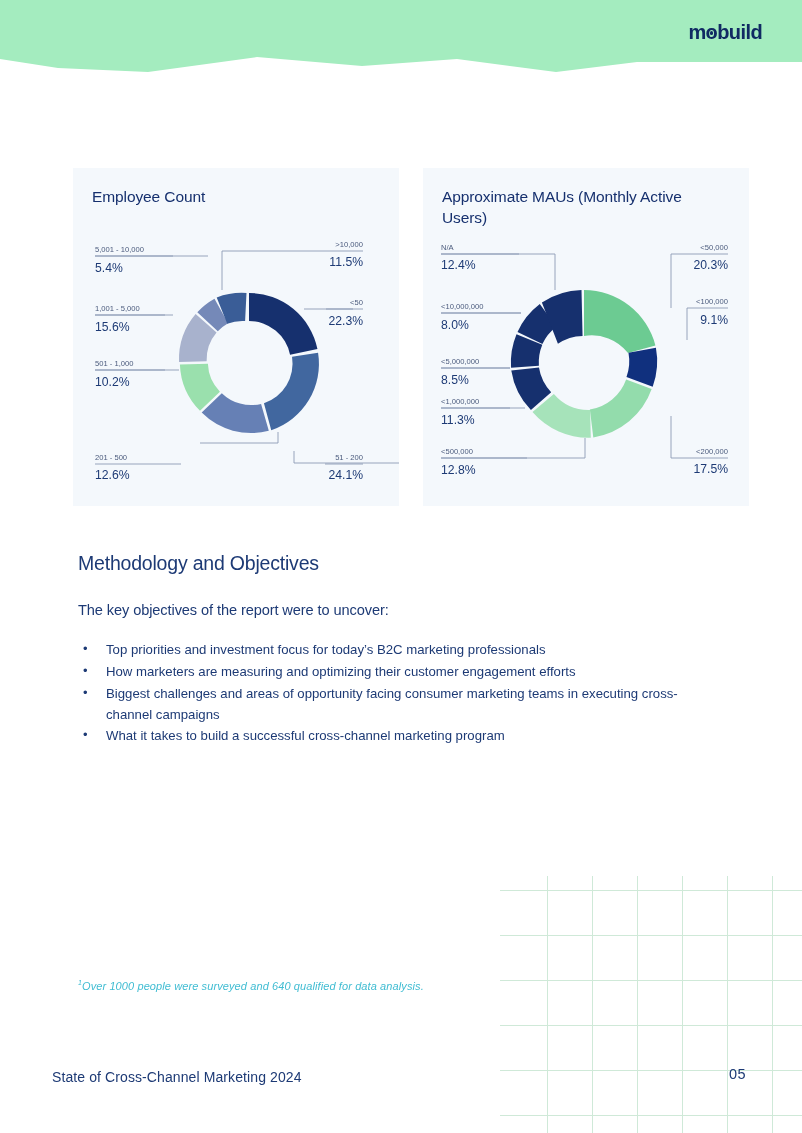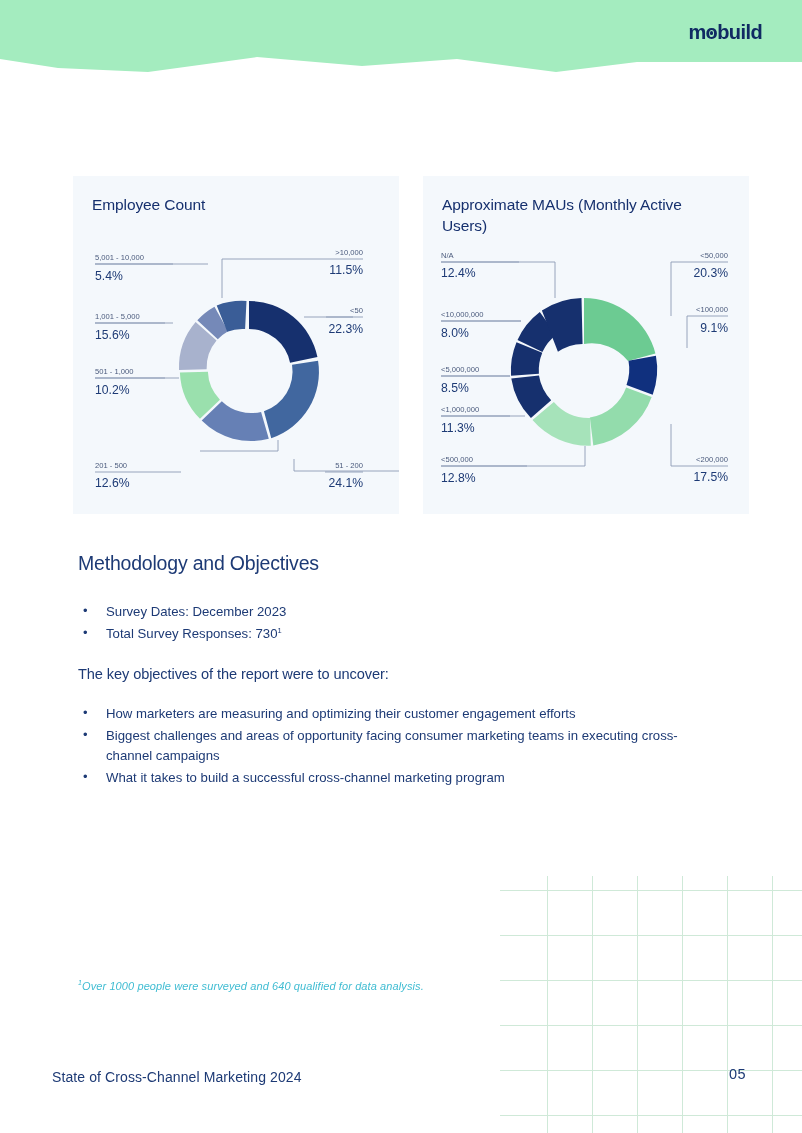--- a/index.html
+++ b/index.html
@@ -60,21 +60,21 @@
     left: 500px;
     top: 876px;
     width: 302px;
     height: 257px;
     pointer-events: none;
   }
 
   
   .cards {
     position: absolute;
-    top: 176px;
+    top: 168px;
     left: 73px;
     width: 676px;
     height: 338px;
     display: flex;
     gap: 24px;
   }
   .card {
     background: #f4f8fc;
     position: relative;
     overflow: hidden;
@@ -395,28 +395,25 @@
           <text class="lbl-pct" x="305" y="305" text-anchor="end">17.5%</text>
         </g>
       </svg>
     </div>
   </div>
 
   <div class="content">
 
     <h2 class="section-head">Methodology and Objectives</h2>
 
+
+    <h3 class="sub-head">The key objectives of the report were to uncover:</h3>
+
     <ul class="bullets">
-      <li><span>Survey Dates: December 2023</span></li>
-      <li><span>Total Survey Responses: 730</span><sup>1</sup></li>
-    </ul>
-
-    <h3 class="sub-head">The key objectives of the report were to uncover:</h3>
-
-    <ul class="bullets">
+      <li>Top priorities and investment focus for today’s B2C marketing professionals</li>
       <li>How marketers are measuring and optimizing their customer engagement efforts</li>
       <li>Biggest challenges and areas of opportunity facing consumer marketing teams in executing cross-channel campaigns</li>
       <li>What it takes to build a successful cross-channel marketing program</li>
     </ul>
   </div>
 
   <div class="footnote"><sup>1</sup><span>Over 1000 people were surveyed and 640 qualified for data analysis.</span></div>
 
   <div class="footer-text">State of Cross-Channel Marketing 2024</div>
   <div class="page-num">05</div>

